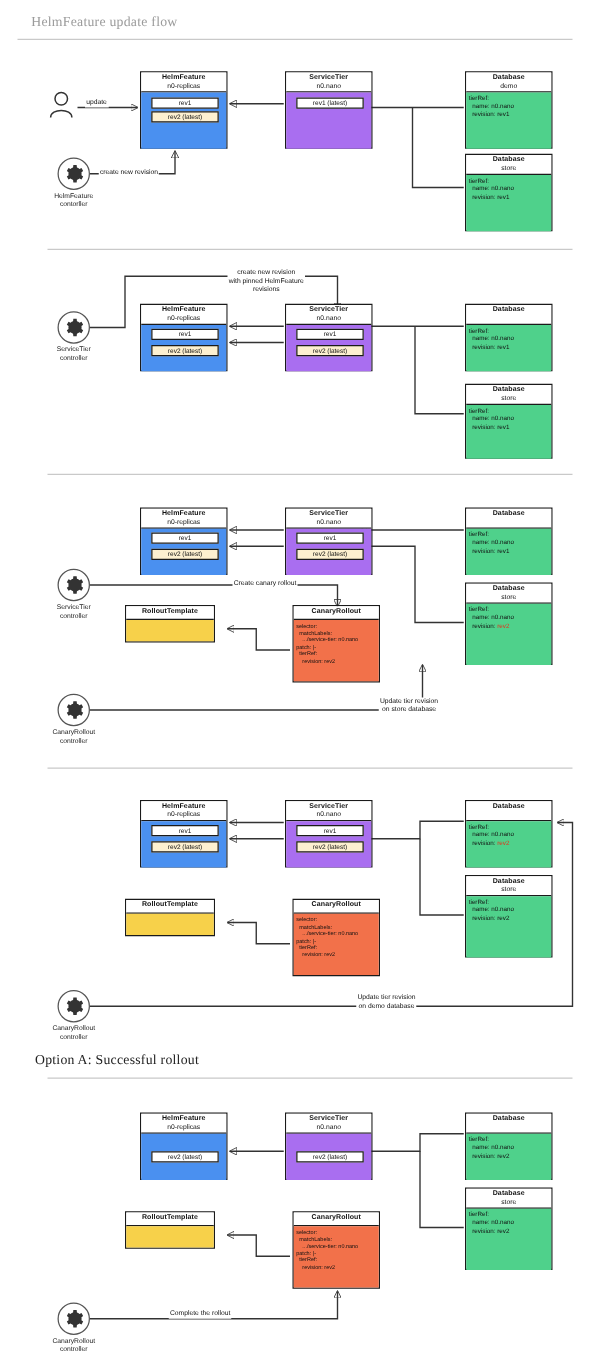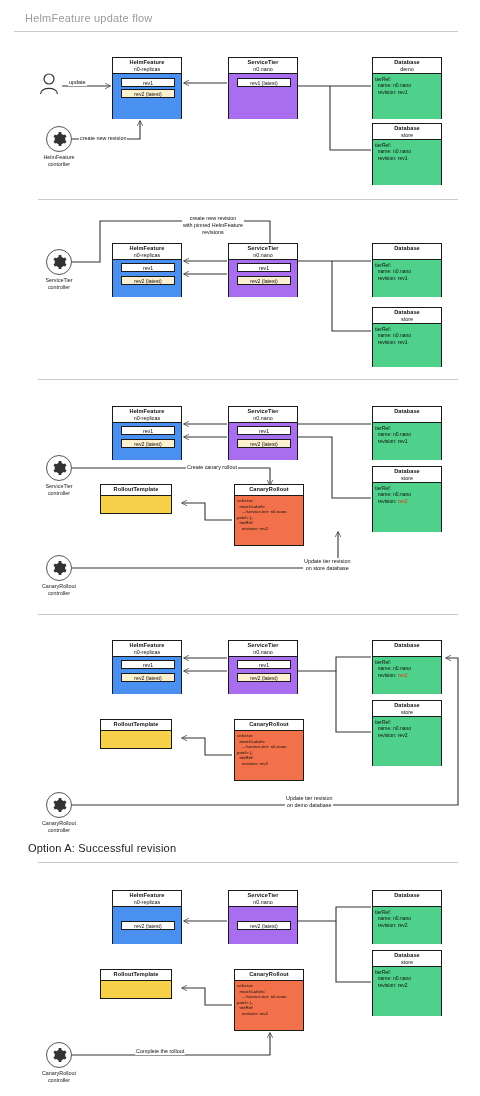--- a/index.html
+++ b/index.html
@@ -1,21 +1,21 @@
 <!DOCTYPE html>
 <html><head>
 <meta charset="utf-8">
 <style>
   html,body{margin:0;padding:0;background:#ffffff;}
   body{width:480px;height:1096px;position:relative;
        font-family:"Liberation Sans","DejaVu Sans",sans-serif;
        -webkit-font-smoothing:antialiased;}
   .page{position:relative;width:480px;height:1096px;overflow:hidden;background:#fff;}
 
-  .section-title{position:absolute;font-size:11px;color:#9b9b9b;letter-spacing:.2px;white-space:nowrap;}
+  .section-title{position:absolute;font-size:11px;color:#9b9b9b;letter-spacing:.2px;white-space:nowrap;font-family:Liberation Serif, serif;}
   .section-title.dark{color:#222;font-size:11px;}
   .hrule{position:absolute;height:1px;background:#c9c9c9;}
 
   .panel{position:absolute;left:0;width:480px;}
   .node{position:absolute;box-sizing:border-box;border:1px solid #1a1a1a;}
   .node .hdr{box-sizing:border-box;background:#ffffff;border-bottom:1px solid #1a1a1a;
        text-align:center;padding-top:1px;}
   .node .hdr .t1{font-size:5.6px;font-weight:bold;color:#111;line-height:7px;letter-spacing:.1px;}
   .node .hdr .t2{font-size:5.4px;color:#111;line-height:7px;}
   .node .body{position:relative;box-sizing:border-box;width:100%;}
@@ -414,21 +414,21 @@
         <svg width="16" height="16" viewBox="0 0 24 24">
             <path fill="#333" d="M12 8.5a3.5 3.5 0 100 7 3.5 3.5 0 000-7zm9.4 3.5c0-.6-.05-1.2-.15-1.76l2.05-1.6-2-3.46-2.43 1a8.9 8.9 0 00-3.05-1.77L15.5 1.6h-4l-.32 2.8A8.9 8.9 0 008.13 6.2l-2.43-1-2 3.46 2.05 1.6a9.6 9.6 0 000 3.5l-2.05 1.6 2 3.46 2.43-1a8.9 8.9 0 003.05 1.77l.32 2.8h4l.32-2.8a8.9 8.9 0 003.05-1.77l2.43 1 2-3.46-2.05-1.6c.1-.56.15-1.16.15-1.76z"></path>
           </svg>
       </span>
       <div class="lbl"><span>CanaryRollout</span><br><span>controller</span></div>
     </div>
     <div class="edgelabel" style="left:285px;top:180px;">Update tier revision
 on demo database</div>
   </div>
 
-  <div class="section-title dark" style="left:28px;top:842px;">Option A: Successful revision</div>
+  <div class="section-title dark" style="left:28px;top:842px;">Option A: Successful rollout</div>
   <div class="hrule" style="left:38px;top:862px;width:420px;"></div>
 
   <div class="panel" style="top:865px;height:231px;">
     <svg class="wires" height="231">
       <line x1="227" y1="56" x2="184" y2="56" marker-end="url(#ah)"></line>
       <path d="M371,42 L336,42 L336,56 L290,56" marker-end="url(#ah)"></path>
       <path d="M371,117 L336,117 L336,56"></path>
 
       <path d="M232,140 L205,140 L205,123 L182,123" marker-end="url(#ah)"></path>
 

